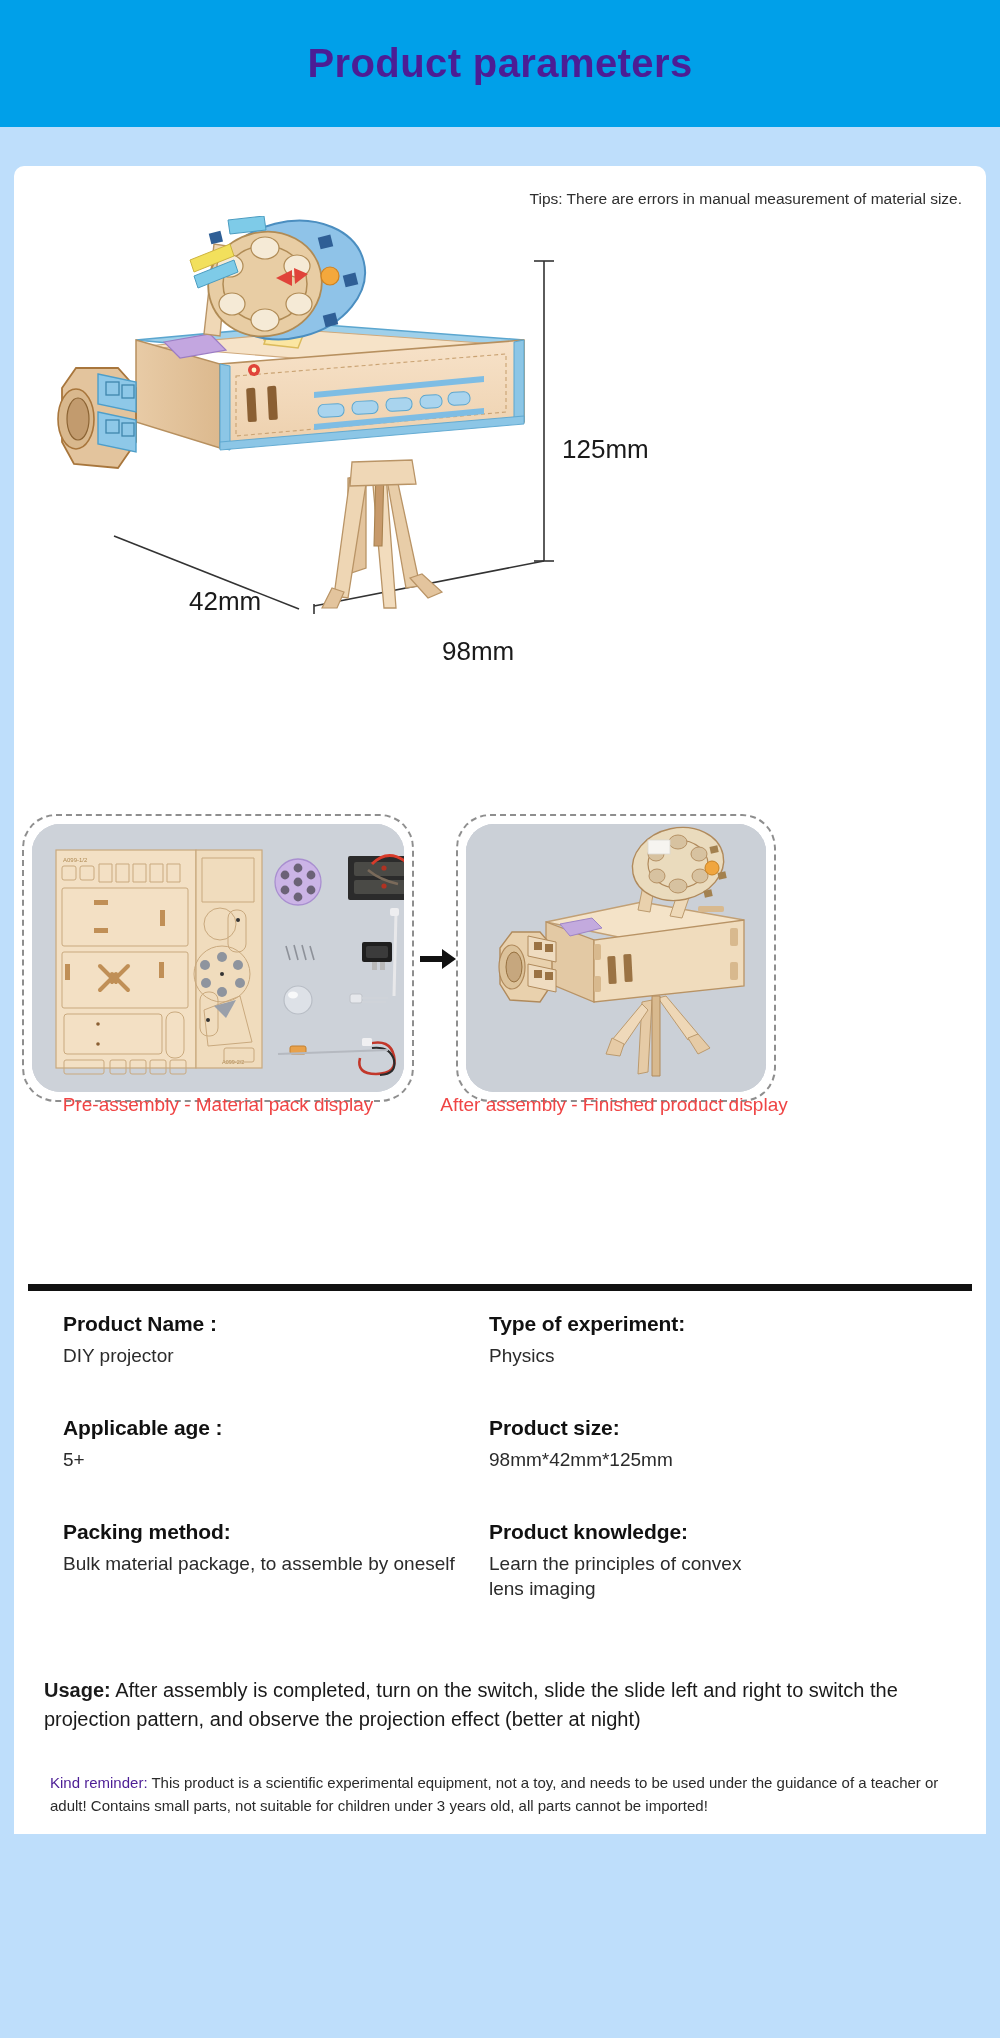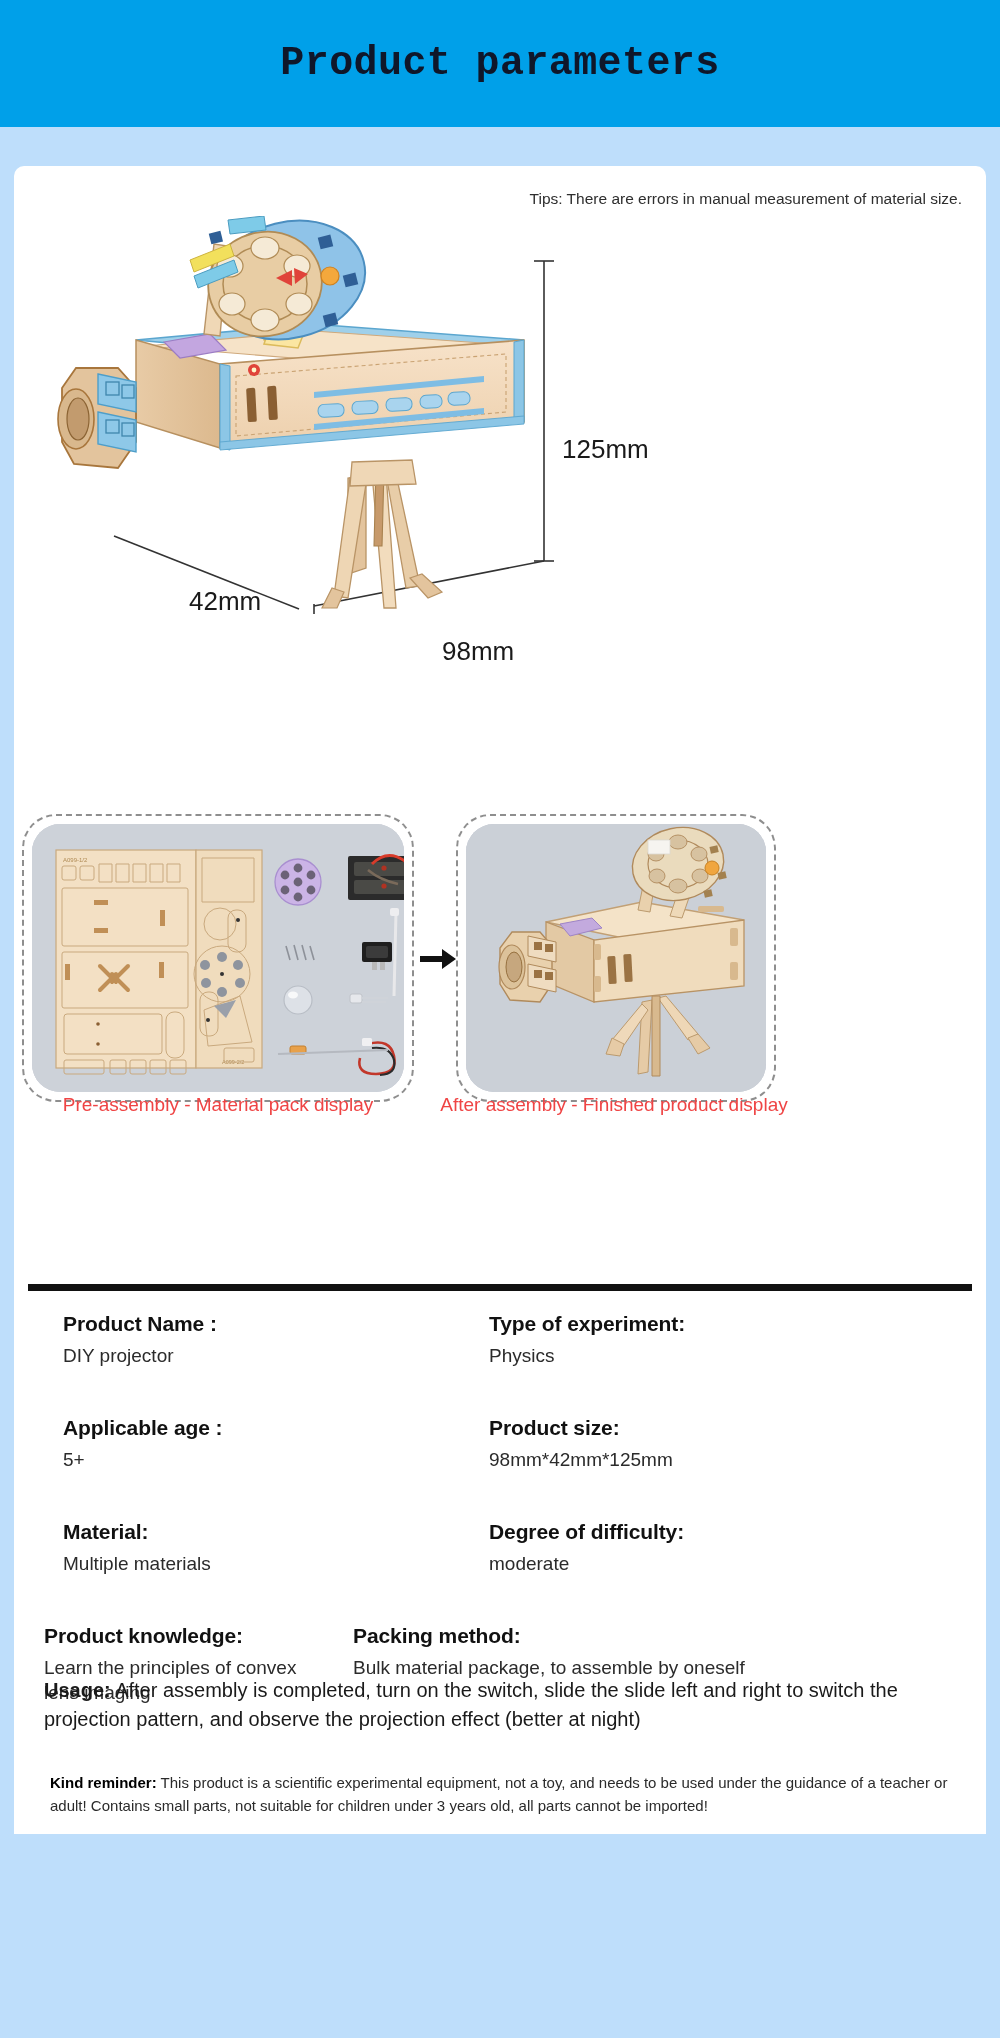--- a/index.html
+++ b/index.html
@@ -27,25 +27,24 @@
     position: absolute;
     left: 0; top: 0;
     width: 1000px;
     height: 127px;
     background: #00a0e9;
     display: flex;
     align-items: center;
     justify-content: center;
   }
   .header-title {
-    color: #0f172a;
+    color: #4c1d95;
     font-size: 40px;
     font-weight: bold;
     letter-spacing: 0.4px;
-    font-family: Liberation Mono, monospace;
   }
 
   
   .card {
     position: absolute;
     left: 14px;
     top: 166px;
     width: 972px;
     height: 1668px;
     background: #ffffff;
@@ -178,21 +177,21 @@
 
   .reminder {
     position: absolute;
     left: 36px;
     top: 1606px;
     width: 900px;
     font-size: 15px;
     line-height: 1.5;
     color: #2b2b2b;
   }
-  .reminder b { font-weight: bold; color: #000000; }
+  .reminder b { font-weight: normal; color: #4c1d95; }
 </style>
 </head>
 <body>
 
 <div class="page">
 
   <div class="header">
     <div class="header-title">Product parameters</div>
   </div>
 
@@ -577,40 +576,30 @@
         <div class="spec-cell left">
           <div class="spec-key">Applicable age :</div>
           <div class="spec-val">5+</div>
         </div>
         <div class="spec-cell right">
           <div class="spec-key">Product size:</div>
           <div class="spec-val">98mm*42mm*125mm</div>
         </div>
       </div>
 
-      <div class="spec-row" style="height:88px;">
+
+      <div class="spec-row" style="height:92px;">
         <div class="spec-cell left">
-          <div class="spec-key">Material:</div>
-          <div class="spec-val">Multiple materials</div>
-        </div>
-        <div class="spec-cell right">
-          <div class="spec-key">Degree of difficulty:</div>
-          <div class="spec-val">moderate</div>
-        </div>
-      </div>
-
-      <div class="spec-row" style="height:92px;">
+          <div class="spec-key">Packing method:</div>
+          <div class="spec-val">Bulk material package, to assemble by oneself</div>
+        </div>
         <div class="spec-cell right" style="max-width:290px;">
           <div class="spec-key">Product knowledge:</div>
           <div class="spec-val">Learn the principles of convex lens imaging</div>
         </div>
-        <div class="spec-cell left">
-          <div class="spec-key">Packing method:</div>
-          <div class="spec-val">Bulk material package, to assemble by oneself</div>
-        </div>
       </div>
     </div>
 
     <div class="usage">
       <b>Usage:</b><span> After assembly is completed, turn on the switch, slide the slide left and right to switch the projection pattern, and observe the projection effect (better at night)</span>
     </div>
 
     <div class="reminder">
       <b>Kind reminder:</b><span> This product is a scientific experimental equipment, not a toy, and needs to be used under the guidance of a teacher or adult! Contains small parts, not suitable for children under 3 years old, all parts cannot be imported!</span>
     </div>

